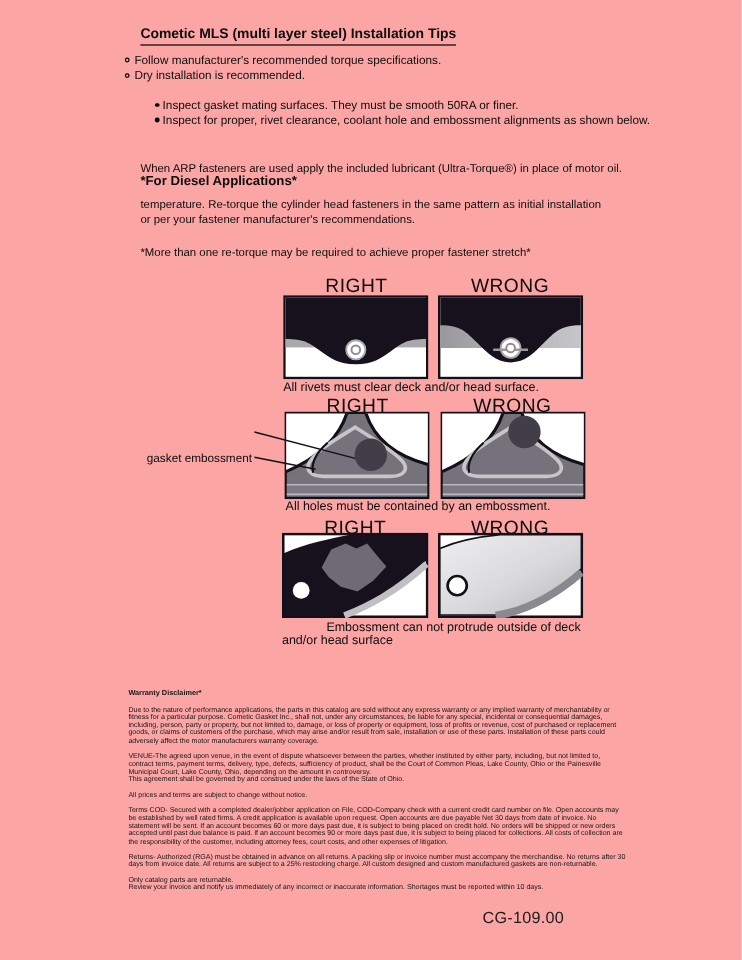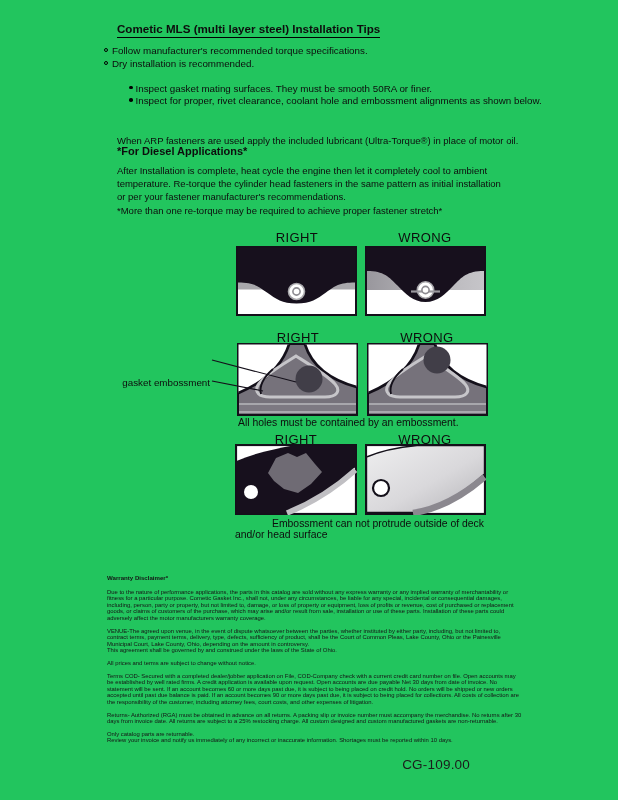--- a/index.html
+++ b/index.html
@@ -1,32 +1,32 @@
 <!DOCTYPE html>
 <html><head>
 <meta charset="utf-8">
 <style>
   * { margin:0; padding:0; box-sizing:border-box; }
   html,body { background:#e9e9e9; }
   .page {
-    position:relative; width:618px; height:800px; background:#22c55e;
+    position:relative; width:618px; height:800px; background:#fca5a5;
     font-family:"Liberation Sans", sans-serif; color:#0d0d0d; overflow:hidden;
     margin:0 auto;
   }
   .abs { position:absolute; }
   .title {
     left:117px; top:22px; font-size:11.6px; font-weight:bold;
     border-bottom:1.4px solid #000; padding-bottom:2px; white-space:nowrap;
   }
   .bullet-row { display:flex; align-items:flex-start; white-space:nowrap; font-size:9.8px; }
   .o-marker { width:4px; height:4px; border:1px solid #000; border-radius:50%; margin:3px 4px 0 0; flex:0 0 auto; }
   .b-marker { width:3.5px; height:3.5px; background:#000; border-radius:50%; margin:3px 3px 0 0; flex:0 0 auto; }
   .section-head { font-size:11px; font-weight:bold; white-space:nowrap; }
   .body-line { font-size:9.5px; line-height:13px; white-space:nowrap; }
-  .diag-label { font-size:13px; letter-spacing:0.4px; text-align:center; width:80px; white-space:nowrap; }
+  .diag-label { font-size:16px; letter-spacing:0.4px; text-align:center; width:80px; white-space:nowrap; }
   .caption { font-size:10.4px; white-space:nowrap; }
   .annot { font-size:9.8px; width:122px; text-align:right; white-space:nowrap; line-height:11px; }
   .panel { position:absolute; }
   .panel svg { display:block; width:100%; height:100%; }
   .disclaimer { left:107px; top:575px; width:415px; font-size:5.9px; line-height:6.6px; color:#151515; }
   .disclaimer .dhead { font-weight:bold; margin-bottom:7px; font-size:6.1px; }
   .disclaimer p { margin-bottom:6px; }
   .disclaimer p.tight { margin-bottom:0; }
   .pagecode { left:370px; top:757px; width:100px; text-align:right; font-size:13.5px; color:#1c1c1c; letter-spacing:0.2px; white-space:nowrap; }
 </style>
@@ -52,21 +52,20 @@
   <div class="abs bullet-row" style="left:129px; top:95px;">
     <span class="b-marker"></span>
     <span>Inspect for proper, rivet clearance, coolant hole and embossment alignments as shown below.</span>
   </div>
 
   <div class="abs section-head" style="left:117px; top:119px;margin-top:26px;">*For Diesel Applications*</div>
   <div class="abs" style="left:117px; top:134px;">
     <div class="body-line">When ARP fasteners are used apply the included lubricant (Ultra-Torque®) in place of motor oil.</div>
   </div>
   <div class="abs" style="left:117px; top:164px;">
-    <div class="body-line">After Installation is complete, heat cycle the engine then let it completely cool to ambient</div>
     <div class="body-line">temperature. Re-torque the cylinder head fasteners in the same pattern as initial installation</div>
     <div class="body-line">or per your fastener manufacturer's recommendations.</div>
   </div>
   <div class="abs body-line" style="left:117px; top:204px;">*More than one re-torque may be required to achieve proper fastener stretch*</div>
 
   <div class="abs diag-label" style="left:257px; top:230px;">RIGHT</div>
   <div class="abs diag-label" style="left:385px; top:230px;">WRONG</div>
 
   <div class="panel" style="left:236px; top:246px; width:121px; height:70px;">
     <svg viewBox="0 0 121 70">
@@ -87,20 +86,21 @@
         </linearGradient>
       </defs>
       <rect x="1" y="1" width="119" height="68" fill="#ffffff" stroke="#14101a" stroke-width="2"></rect>
       <rect x="2" y="23" width="117" height="21" fill="url(#band1)"></rect>
       <path d="M2,2 H119 V25 C102,25 97,31 88.5,39.5 C80,48 73,56 60.5,56 C48,56 41,48 32.5,39.5 C24,31 19,25 2,25 Z" fill="#17101d"></path>
       <circle cx="60.5" cy="44" r="8.2" fill="#ffffff" stroke="#a9a8ac" stroke-width="1.6"></circle>
       <line x1="46" y1="45.5" x2="75" y2="45.5" stroke="#9b999f" stroke-width="2.2"></line>
       <circle cx="60.5" cy="44" r="3.6" fill="#ffffff" stroke="#8d8b91" stroke-width="1.6"></circle>
     </svg>
   </div>
+  <div class="abs caption" style="left:236px; top:318px;">All rivets must clear deck and/or head surface.</div>
 
   <div class="abs diag-label" style="left:258px; top:330px;">RIGHT</div>
   <div class="abs diag-label" style="left:387px; top:330px;">WRONG</div>
 
   <div class="abs annot" style="left:88px; top:377px;">gasket embossment</div>
 
   <div class="panel" style="left:237px; top:343px; width:121px; height:73px;">
     <svg viewBox="0 0 121 73">
       <rect x="1" y="1" width="119" height="71" fill="#76727b" stroke="#14101a" stroke-width="2"></rect>
       <path d="M1.5,1.5 L52,1.5 C46,20 30,38 1.5,50 Z" fill="#ffffff"></path>

